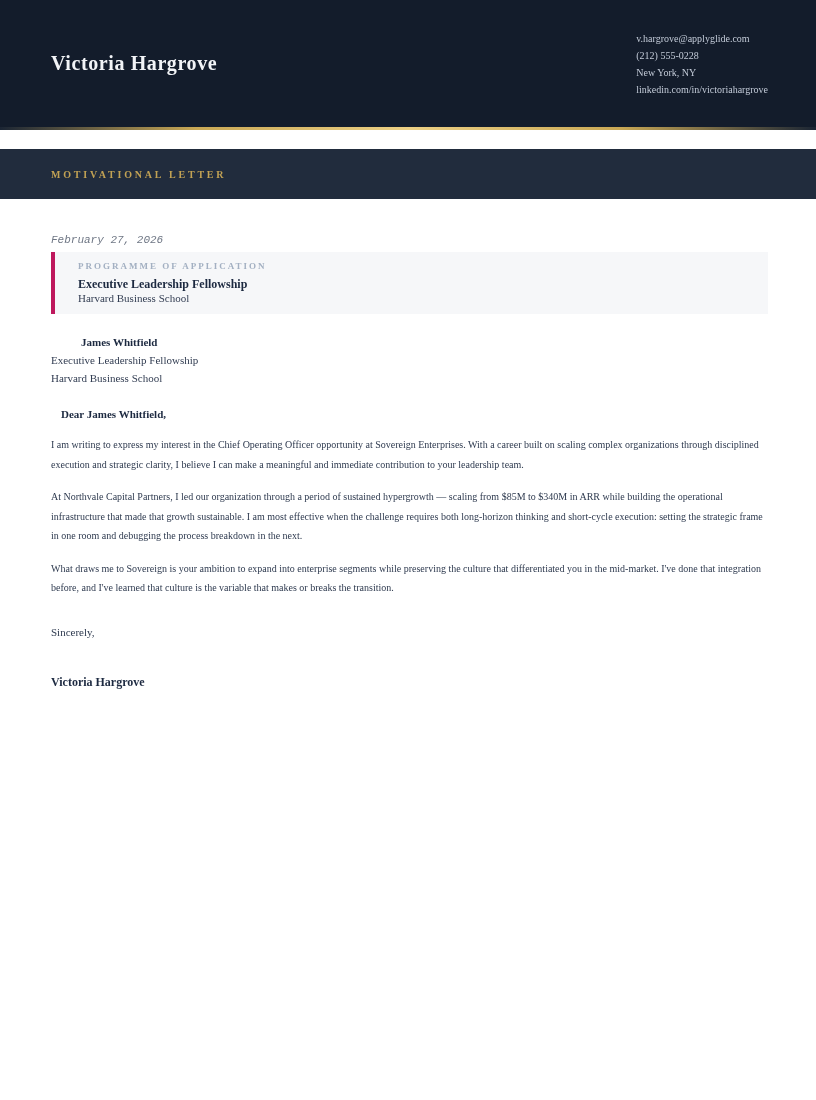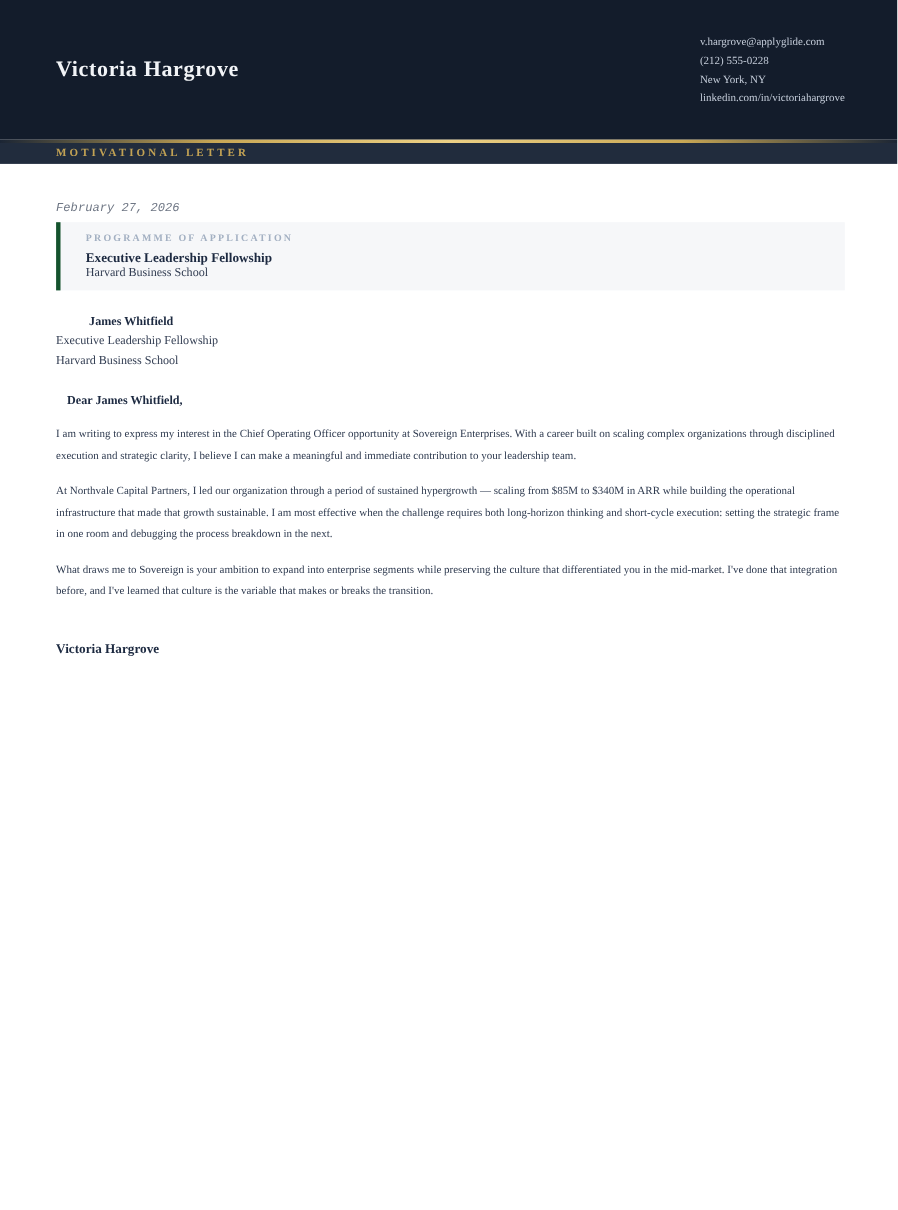--- a/index.html
+++ b/index.html
@@ -37,24 +37,25 @@
 
   .gold-rule {
     height: 3px;
     background: linear-gradient(90deg,
       #1b2534 0%, #c9a855 24%, #ecd085 50%, #c9a855 76%, #1b2534 100%);
   }
 
   
   .banner {
     background: #212c3d;
-    height: 19px;
+    height: 50px;
     display: flex;
     align-items: center;
     padding: 0 51px;
+    margin-top: 19px;
   }
   .banner-label {
     color: #c2a254;
     font-size: 10px;
     font-weight: bold;
     letter-spacing: 2.8px;
   }
 
   
   .content {
@@ -65,21 +66,21 @@
     font-style: italic;
     color: #6e7684;
     font-size: 11px;
     line-height: 13px;
     margin: 0 0 5px 0;
     font-family: Liberation Mono, monospace;
   }
 
   .programme {
     background: #f6f7f9;
-    border-left: 4px solid #14532d;
+    border-left: 4px solid #be185d;
     padding: 9px 20px 9px 23px;
   }
   .programme-eyebrow {
     font-size: 9px;
     font-weight: bold;
     letter-spacing: 2px;
     color: #a3b0c2;
     line-height: 11px;
     margin-bottom: 5px;
   }
@@ -171,17 +172,18 @@
       <div>Executive Leadership Fellowship</div>
       <div>Harvard Business School</div>
     </section>
 
     <p class="salutation">Dear James Whitfield,</p>
 
     <p class="para">I am writing to express my interest in the Chief Operating Officer opportunity at Sovereign Enterprises. With a career built on scaling complex organizations through disciplined execution and strategic clarity, I believe I can make a meaningful and immediate contribution to your leadership team.</p>
     <p class="para">At Northvale Capital Partners, I led our organization through a period of sustained hypergrowth — scaling from $85M to $340M in ARR while building the operational infrastructure that made that growth sustainable. I am most effective when the challenge requires both long-horizon thinking and short-cycle execution: setting the strategic frame in one room and debugging the process breakdown in the next.</p>
     <p class="para">What draws me to Sovereign is your ambition to expand into enterprise segments while preserving the culture that differentiated you in the mid-market. I've done that integration before, and I've learned that culture is the variable that makes or breaks the transition.</p>
 
+    <p class="closing">Sincerely,</p>
 
     <p class="signature">Victoria Hargrove</p>
 
   </main>
 </div>
 
 </body></html>

